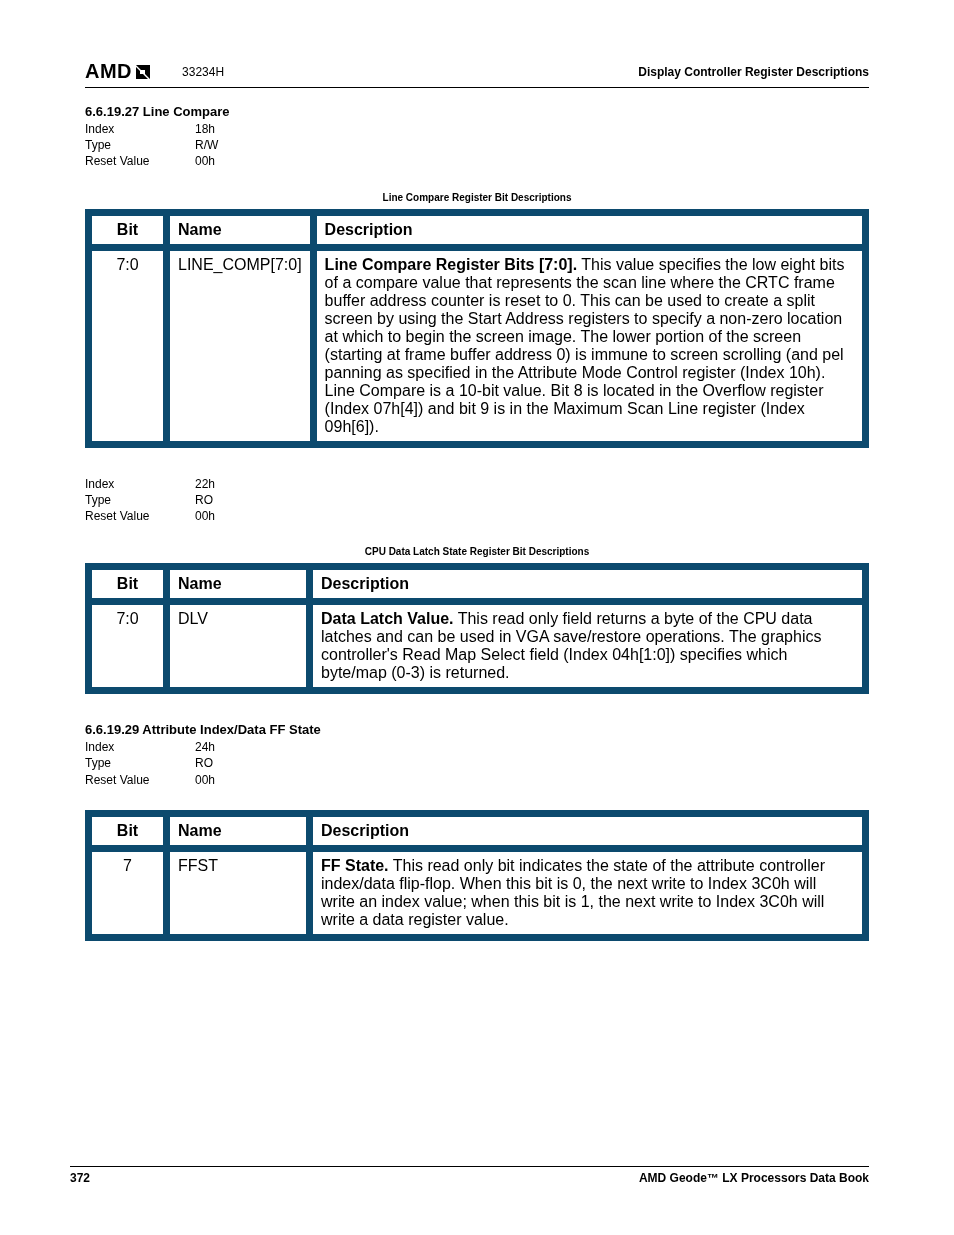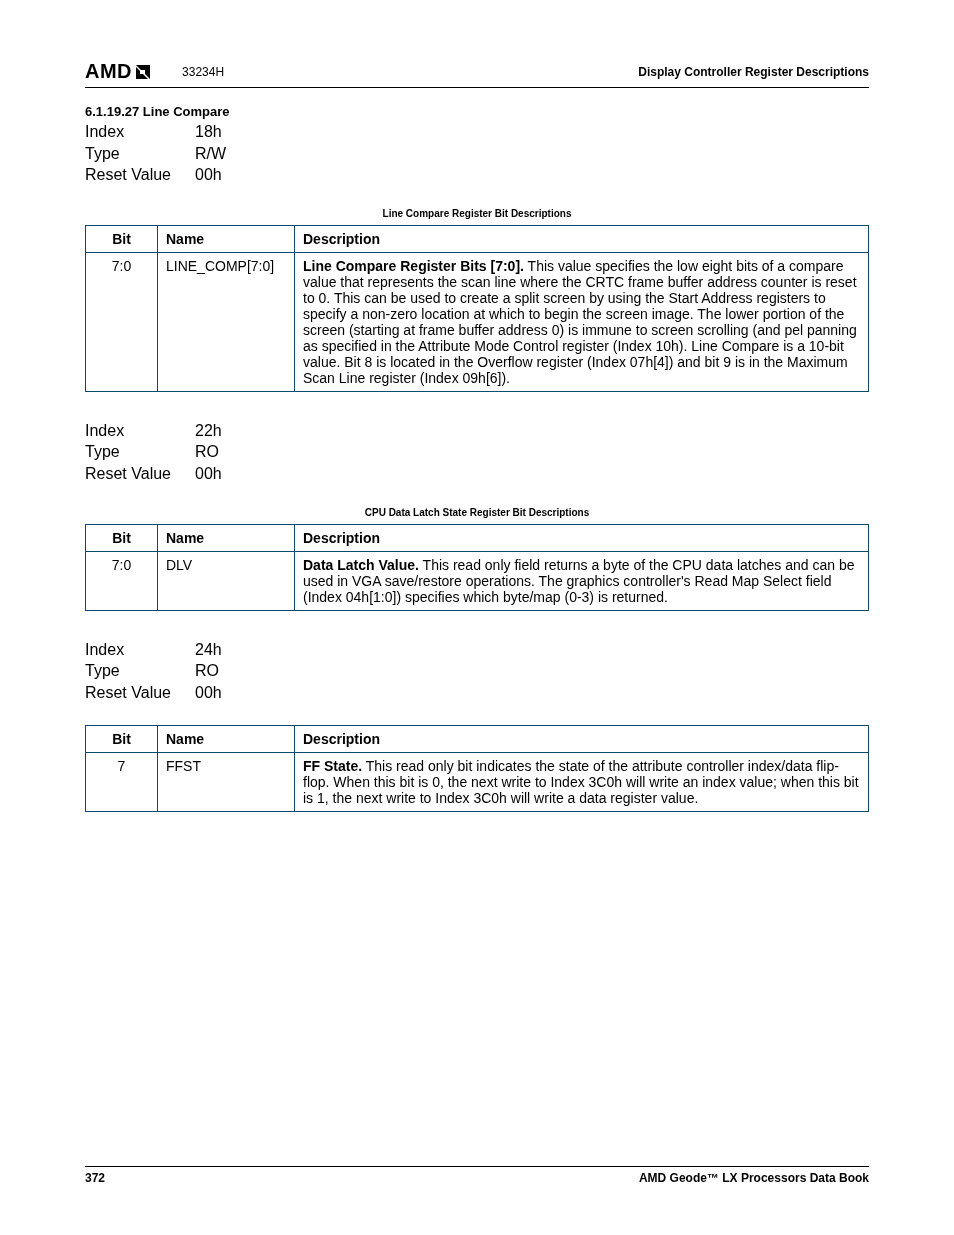--- a/index.html
+++ b/index.html
@@ -43,65 +43,65 @@
     font-weight: bold;
     font-size: 13px;
     margin-top: 10px;
     margin-bottom: 2px;
   }
   .meta-table {
     margin-bottom: 22px;
   }
   .meta-row {
     display: flex;
-    font-size: 16px;
+    font-size: 12px;
     line-height: 1.35;
   }
   .meta-label {
     width: 110px;
   }
   .meta-value {
     width: 60px;
   }
   .table-caption {
     font-weight: bold;
     font-size: 10px;
     text-align: center;
     margin: 8px 0 6px 0;
   }
   table.bit-table {
     border-collapse: collapse;
     width: 100%;
     margin-bottom: 28px;
   }
   table.bit-table th, table.bit-table td {
-    border: 1px solid #0c4a6e;
+    border: 7px solid #0c4a6e;
     padding: 5px 8px;
-    font-size: 14px;
+    font-size: 16px;
     vertical-align: top;
     text-align: left;
   }
   table.bit-table th.bit-col {
     width: 55px;
     text-align: center;
   }
   table.bit-table td.bit-col {
     width: 55px;
     text-align: center;
   }
   table.bit-table th.name-col, table.bit-table td.name-col {
     width: 120px;
   }
   .desc-bold {
     font-weight: bold;
   }
   .footer-row {
     position: absolute;
     bottom: 50px;
-    left: 85px;
+    left: 70px;
     right: 85px;
     border-top: 1px solid #000;
     padding-top: 4px;
     display: flex;
     justify-content: space-between;
     font-size: 12px;
     font-weight: bold;
   }
   .section-block {
     margin-bottom: 18px;
@@ -118,21 +118,21 @@
         <path d="M 2 2 L 16 2 L 16 16 L 11 11 L 11 7 L 7 7 L 2 2 Z M 2 4 L 2 16 L 14 16 L 9 11 L 6 11 L 6 8 L 2 4 Z" fill="#000"></path>
       </svg>
     </div>
     <span class="doc-code">33234H</span>
   </div>
   <span class="doc-section">Display Controller Register Descriptions</span>
 </div>
 
 <div id="sections-container">
     <div class="section-block">
-      <div class="section-heading">6.1.19.27 Line Compare</div>
+      <div class="section-heading">6.6.19.27 Line Compare</div>
       <div class="meta-table">
         <div class="meta-row">
           <span class="meta-label">Index</span>
           <span class="meta-value">18h</span>
         </div>
         <div class="meta-row">
           <span class="meta-label">Type</span>
           <span class="meta-value">R/W</span>
         </div>
         <div class="meta-row">
@@ -185,20 +185,21 @@
         <tbody>
           <tr>
             <td class="bit-col">7:0</td>
             <td class="name-col">DLV</td>
             <td><span class="desc-bold">Data Latch Value.</span><span> This read only field returns a byte of the CPU data latches and can be used in VGA save/restore operations. The graphics controller's Read Map Select field (Index 04h[1:0]) specifies which byte/map (0-3) is returned.</span></td>
           </tr>
         </tbody>
       </table>
     </div>
     <div class="section-block">
+      <div class="section-heading">6.6.19.29 Attribute Index/Data FF State</div>
       <div class="meta-table">
         <div class="meta-row">
           <span class="meta-label">Index</span>
           <span class="meta-value">24h</span>
         </div>
         <div class="meta-row">
           <span class="meta-label">Type</span>
           <span class="meta-value">RO</span>
         </div>
         <div class="meta-row">

